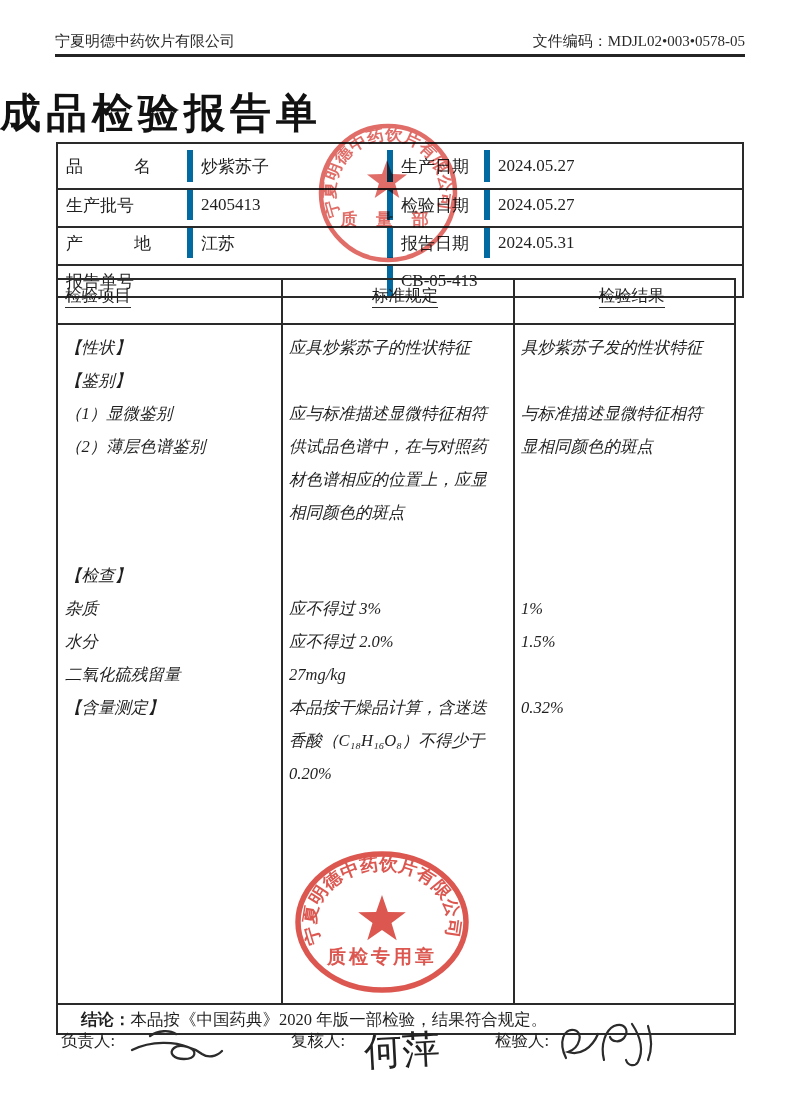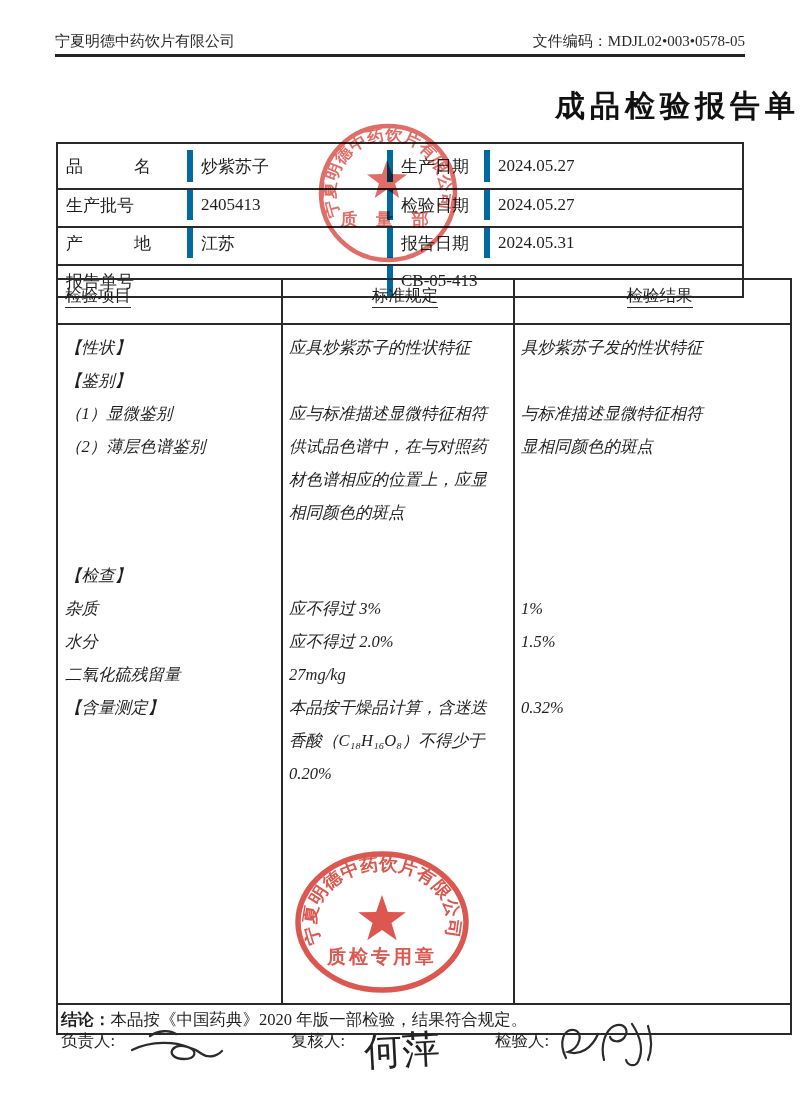--- a/index.html
+++ b/index.html
@@ -12,53 +12,53 @@
   
   .doc-header {
     position:absolute; top:32px; left:55px; width:690px;
     display:flex; justify-content:space-between; align-items:baseline;
     font-size:15px; color:#2a2a2a;
   }
   .header-rule { position:absolute; top:54px; left:55px; width:690px; height:3px; background:#242424; }
   
   .doc-title {
     position:absolute; top:86px; left:0; width:100%;
-    text-align:right; font-size:30px; font-weight:bold; letter-spacing:5px; color:#111;
+    text-align:left; font-size:41px; font-weight:bold; letter-spacing:5px; color:#111;
   }
   
   .info-table {
     position:absolute; top:142px; left:56px; width:688px;
     border:2px solid #2a2a2a; font-size:17px;
   }
   .info-row { display:grid; grid-template-columns:129px 200px 97px 1fr; height:32px;margin-top:6px; }
   .info-row + .info-row { border-top:2px solid #2a2a2a; }
   .info-row.merged { grid-template-columns:329px 1fr; }
   .info-cell { display:flex; align-items:center; padding-left:8px; overflow:hidden; white-space:nowrap; }
   .info-cell.vline { border-left:6px solid #0369a1; }
   
   .main-table {
-    position:absolute; top:278px; left:56px; width:736px;
+    position:absolute; top:278px; left:56px; width:680px;
     border:2px solid #2a2a2a; font-size:16.5px;
   }
   .main-head { display:grid; grid-template-columns:223px 232px 1fr; height:45px; border-bottom:2px solid #2a2a2a; }
   .main-head .hcell { padding-top:5px;padding-left:16px; }
   .main-head .hcell.c1 { padding-left:7px; text-align:left; }
   .main-head .hcell.c2, .main-head .hcell.c3 { text-align:center; }
   .hcell .u { border-bottom:1px solid #2a2a2a; padding-bottom:2px; }
   .main-body { position:relative; height:678px; padding-top:6px; }
   .vline-a, .vline-b { position:absolute; top:-47px; width:2px; background:#2a2a2a; height:725px; z-index:1; }
   .vline-a { left:223px; } .vline-b { left:455px; }
   .b-row { display:grid; grid-template-columns:223px 232px 1fr; line-height:33px;font-style:italic; }
   .b-row .cell { padding:0 10px 0 7px; }
   .b-row .cell.std, .b-row .cell.res { padding-left:8px; }
   .spacer { height:30px; }
   
   .conclusion-row {
     border-top:2px solid #2a2a2a; height:30px; line-height:29px;
-    padding-left:3px; font-size:16.5px; white-space:nowrap;
+    padding-left:23px; font-size:16.5px; white-space:nowrap;
   }
   .conclusion-row .lab { font-weight:bold; }
   
   .sign-row { position:absolute; top:1030px; left:56px; width:688px; height:50px; font-size:16.5px; }
   .sig-label { position:absolute; top:0; white-space:nowrap; }
   .sig-label.l1 { left:5px; } .sig-label.l2 { left:235px; } .sig-label.l3 { left:439px; }
   .sig-svg { position:absolute; }
   
   .stamp { position:absolute; mix-blend-mode:multiply; }
   .stamp-top { left:313px; top:118px; opacity:.78; }

